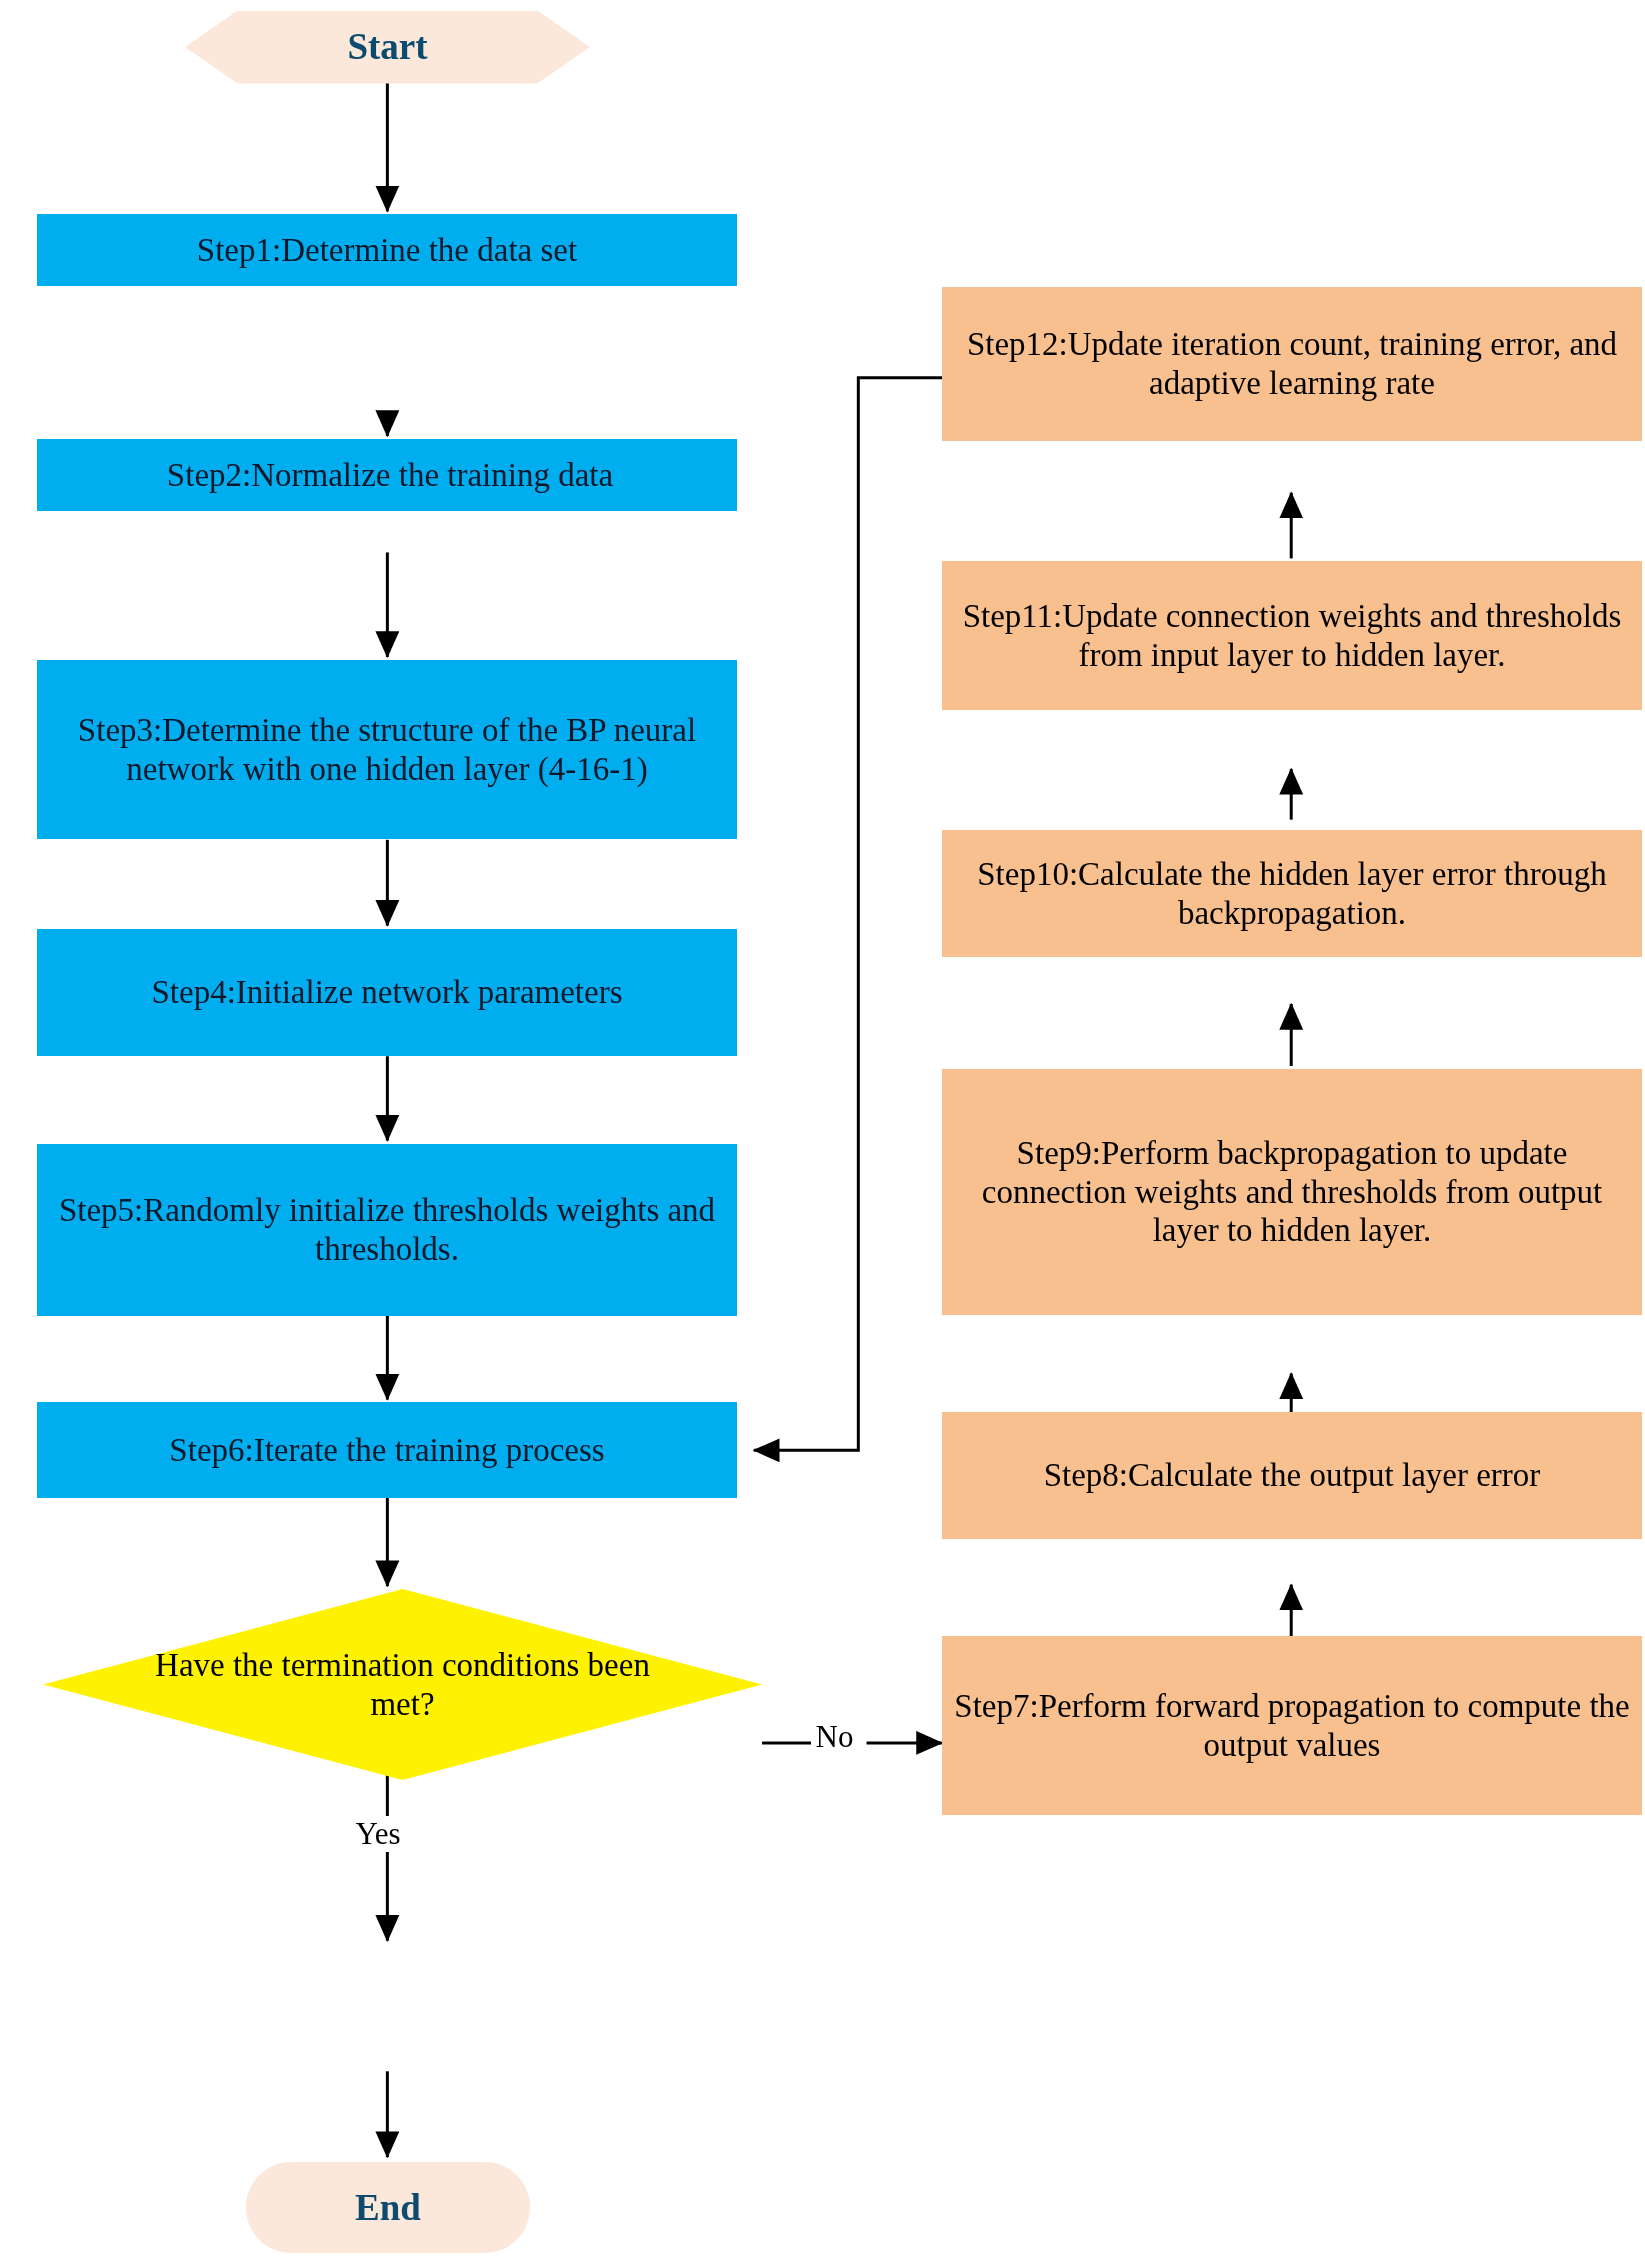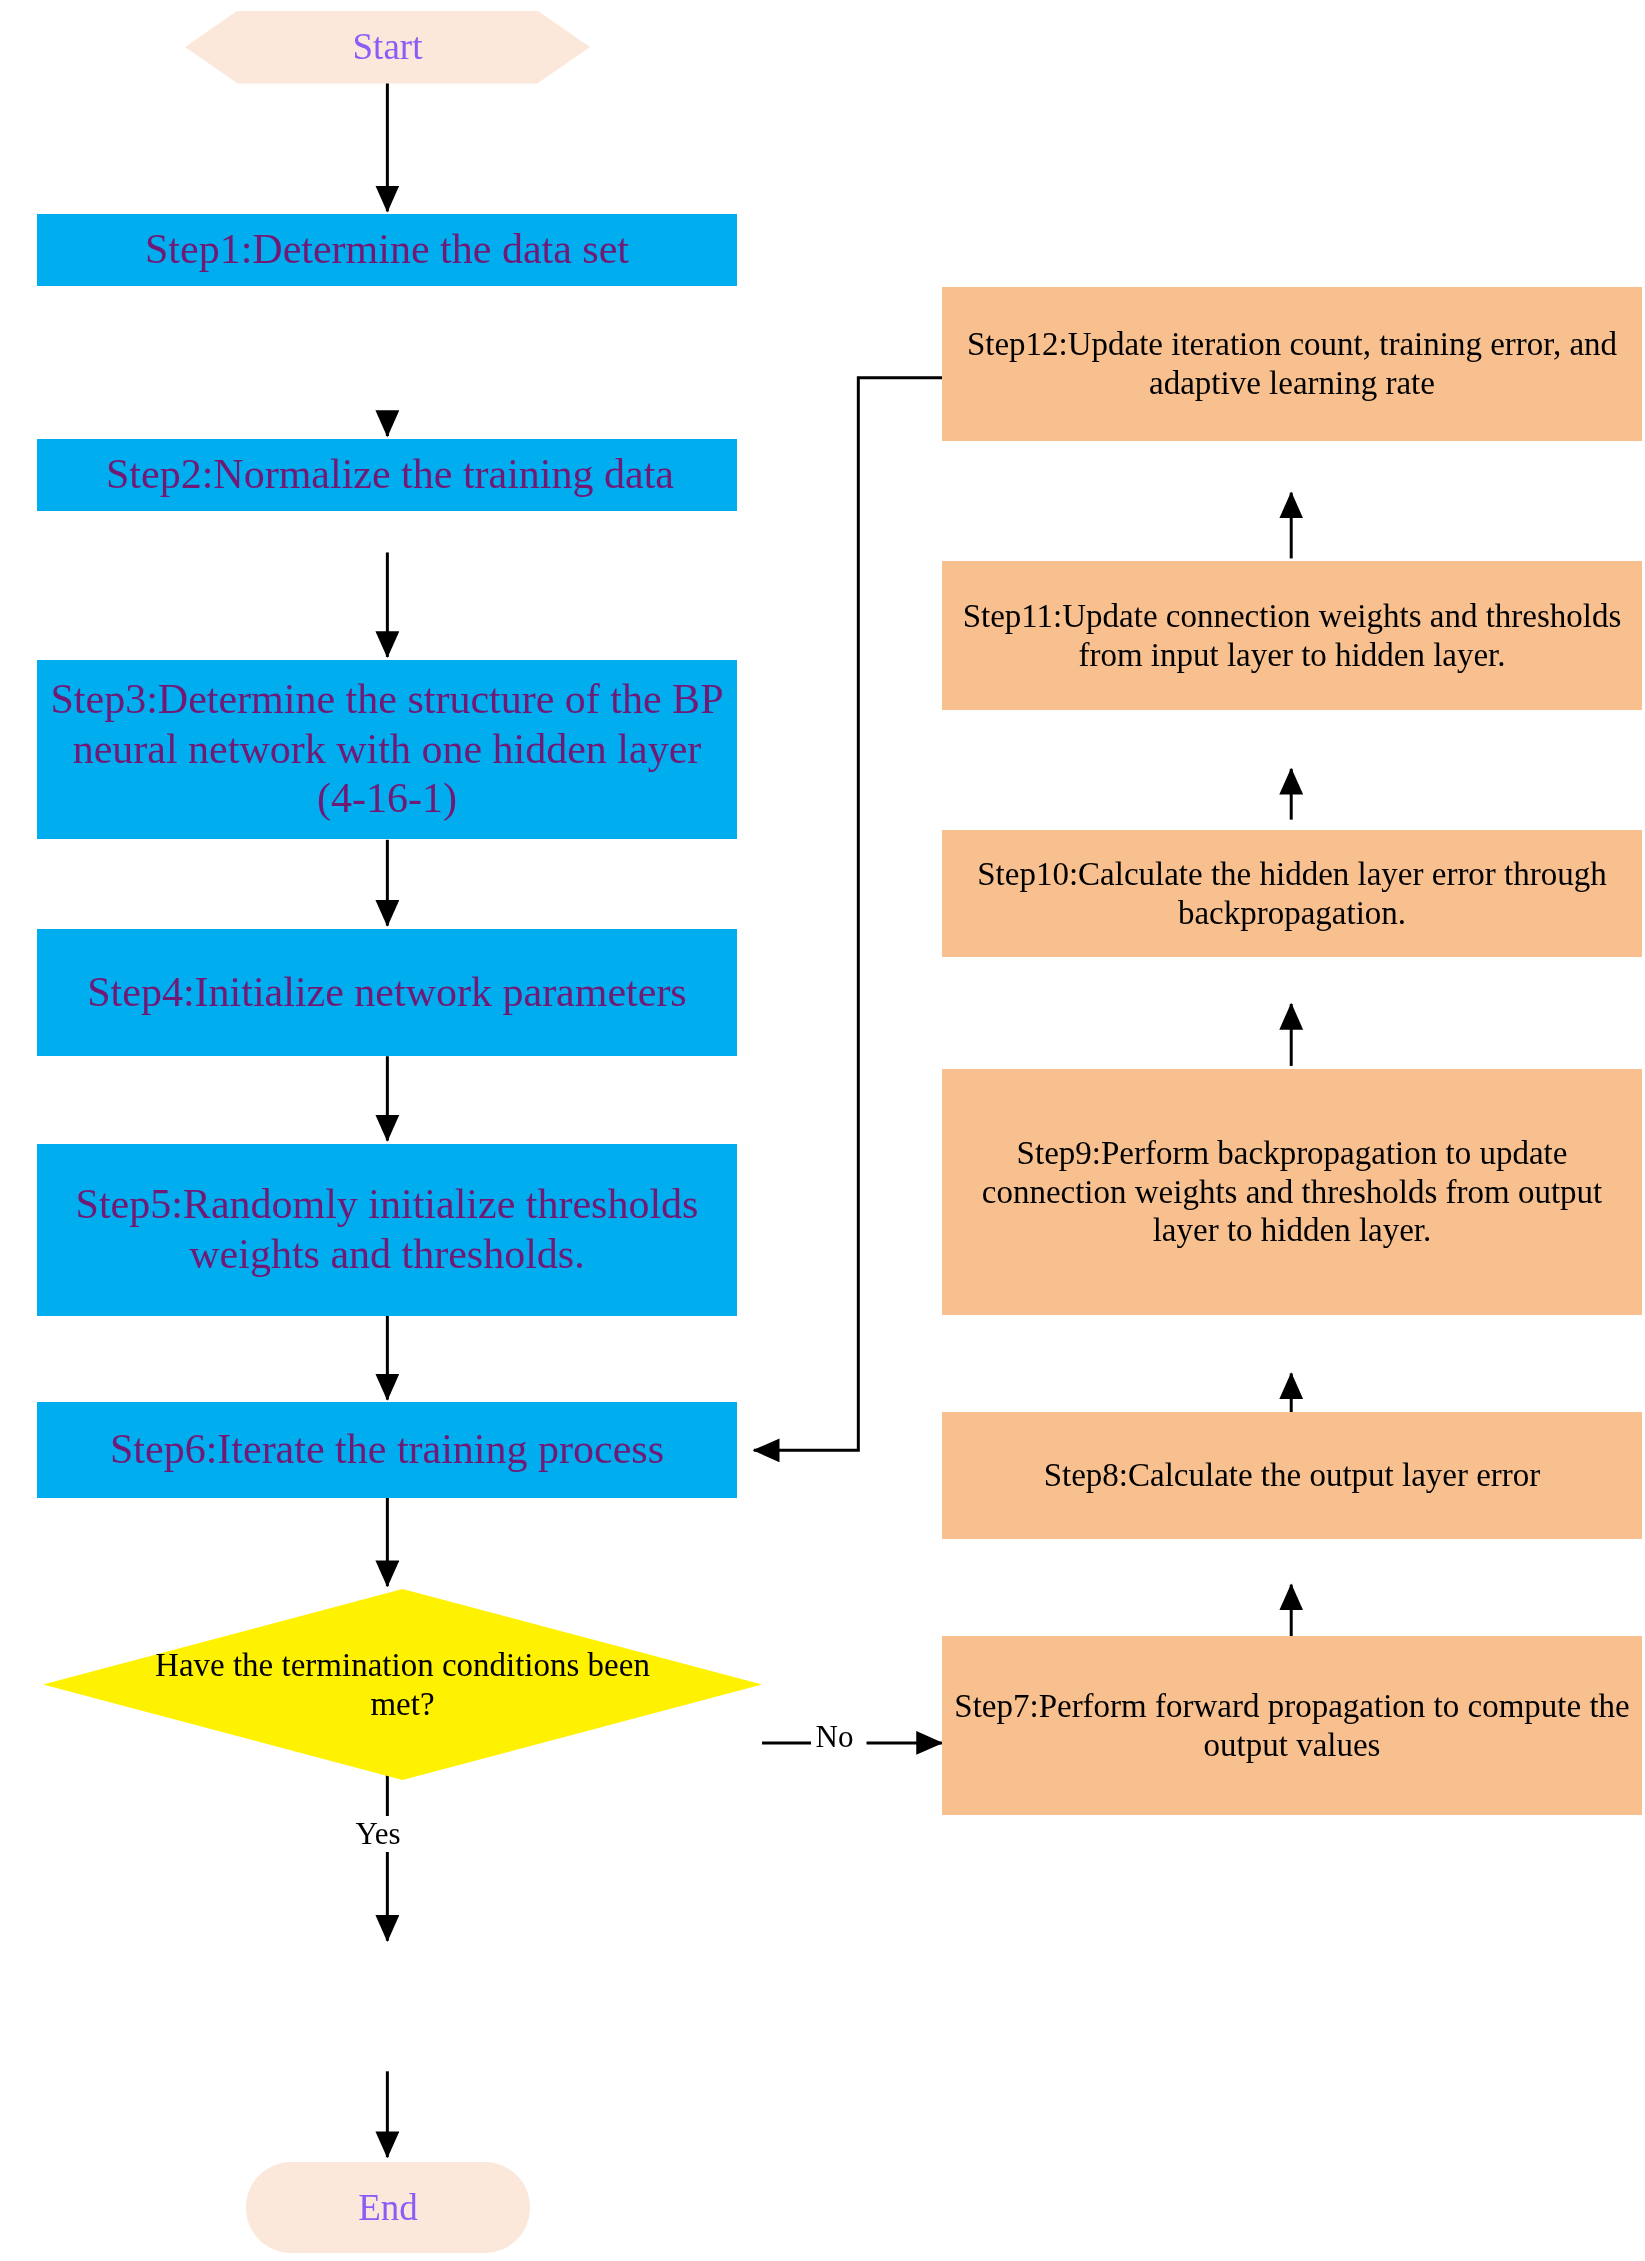--- a/index.html
+++ b/index.html
@@ -3,23 +3,23 @@
 <meta charset="utf-8">
 <style>
   html,body{margin:0;padding:0;background:#ffffff;}
   body{width:1645px;height:2261px;position:relative;overflow:hidden;
        font-family:"Liberation Serif","DejaVu Serif",serif;}
   #stage{position:absolute;inset:0;width:1645px;height:2261px;}
 
   .node{position:absolute;box-sizing:border-box;display:flex;
         align-items:center;justify-content:center;text-align:center;
         line-height:1.18;}
-  .proc-blue{background:#00AEEF;color:#701a75;font-size:42px;}
+  .proc-blue{background:#00AEEF;color:#0f172a;font-size:33px;}
   .proc-orange{background:#F8C08E;color:#000000;font-size:33px;}
-  .term{background:#FCE8DA;color:#8b5cf6;font-weight:normal;font-size:37px;}
+  .term{background:#FCE8DA;color:#0c4a6e;font-weight:bold;font-size:37px;}
   .term-hex{clip-path:polygon(13% 0,87% 0,100% 50%,87% 100%,13% 100%,0 50%);}
   .term-round{border-radius:45px;}
   .decision{background:#FFF200;color:#000000;font-size:33px;
             clip-path:polygon(50% 0,100% 50%,50% 100%,0 50%);}
   .node span{display:block;padding:0 10.5px;}
 
   svg#wires{position:absolute;left:0;top:0;width:1645px;height:2261px;
             overflow:visible;pointer-events:none;}
 
   .edgelabel{position:absolute;font-size:31px;color:#000;background:#fff;

